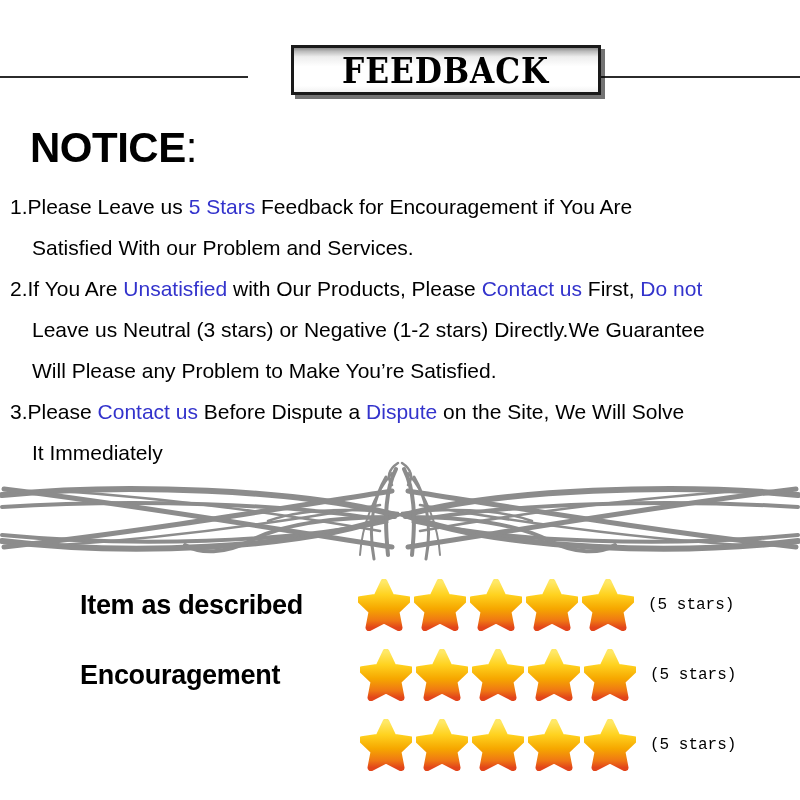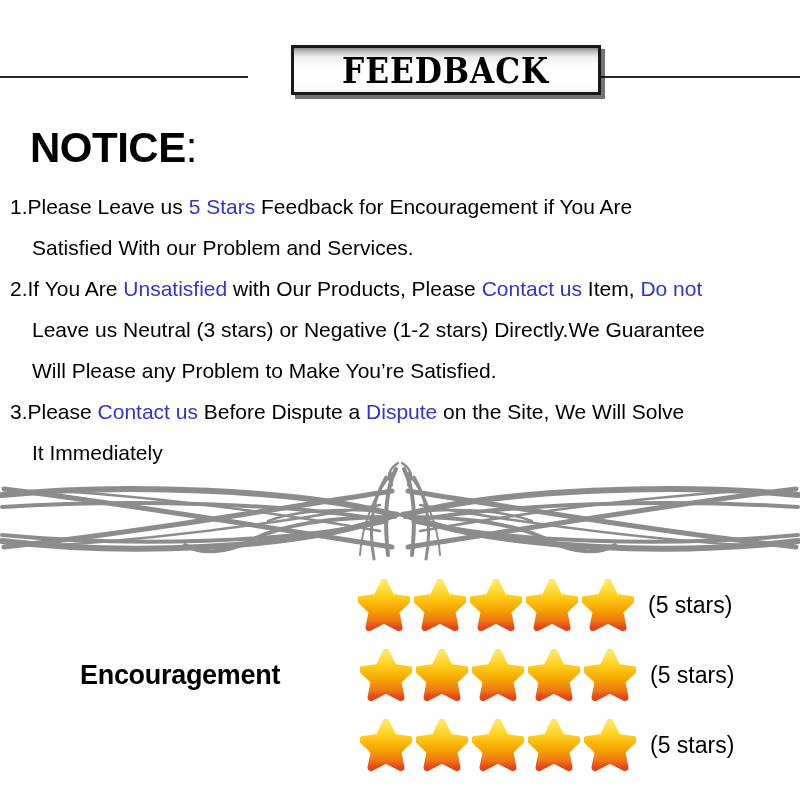--- a/index.html
+++ b/index.html
@@ -129,22 +129,23 @@
   }
   .star {
     width: 52px;
     height: 52px;
     margin-right: 4px;
     display: block;
   }
   .stars-note {
     position: absolute;
     left: 648px;
-    font-size: 23px;
-    white-space: nowrap;
+    font-size: 16px;
+    white-space: nowrap;
+    font-family: Liberation Mono, monospace;
   }
   .row-2 .stars      { left: 360px; }
   .row-2 .stars-note { left: 650px; }
   .row-3 .stars      { left: 360px; }
   .row-3 .stars-note { left: 650px; }
 </style>
 </head>
 <body>
 
 <div class="header-area">
@@ -158,21 +159,21 @@
 <div class="notice-heading">
   <span>NOTICE</span><span class="colon">:</span>
 </div>
 
 <div class="notice-body" id="notice-body">
     <div class="notice-item">
       <div class="notice-line"><span>1.</span><span>Please Leave us </span><span class="blue"> 5 Stars </span><span> Feedback for  Encouragement  if You Are</span></div>
       <div class="notice-line indent"><span>Satisfied With our Problem and Services.</span></div>
     </div>
     <div class="notice-item">
-      <div class="notice-line"><span>2.</span><span>If You Are </span><span class="blue">Unsatisfied</span><span> with Our Products, Please </span><span class="blue">Contact us</span><span> Item, </span><span class="blue">Do not</span></div>
+      <div class="notice-line"><span>2.</span><span>If You Are </span><span class="blue">Unsatisfied</span><span> with Our Products, Please </span><span class="blue">Contact us</span><span> First, </span><span class="blue">Do not</span></div>
       <div class="notice-line indent"><span>Leave us Neutral (3 stars) or Negative (1-2 stars) Directly.We Guarantee</span></div>
       <div class="notice-line indent"><span>Will Please any Problem to Make You’re  Satisfied.</span></div>
     </div>
     <div class="notice-item">
       <div class="notice-line"><span>3.</span><span>Please </span><span class="blue">Contact us</span><span> Before Dispute a </span><span class="blue">Dispute</span><span> on the Site, We Will Solve</span></div>
       <div class="notice-line indent"><span>It Immediately</span></div>
     </div>
   </div>
 
 <div class="ornament">
@@ -200,20 +201,21 @@
 
       <g transform="translate(800,0) scale(-1,1)">
         <use href="#orn" stroke="#8c8c8c"></use>
       </g>
     </g>
   </svg>
 </div>
 
 <div class="ratings" id="ratings">
     <div class="rating-row row-1">
+      <div class="rating-label">Item as described</div>
       <div class="stars">
         <svg class="star" viewBox="0 0 52 52">
           <path d="M26,3 L33.2,18.3 L50,20.6 L37.8,32.2 L41,48.6 L26,40.8 L11,48.6 L14.2,32.2 L2,20.6 L18.8,18.3 Z" fill="url(#starGrad)" stroke="url(#starGrad)" stroke-linejoin="round" stroke-width="7"></path>
         </svg>
         <svg class="star" viewBox="0 0 52 52">
           <path d="M26,3 L33.2,18.3 L50,20.6 L37.8,32.2 L41,48.6 L26,40.8 L11,48.6 L14.2,32.2 L2,20.6 L18.8,18.3 Z" fill="url(#starGrad)" stroke="url(#starGrad)" stroke-linejoin="round" stroke-width="7"></path>
         </svg>
         <svg class="star" viewBox="0 0 52 52">
           <path d="M26,3 L33.2,18.3 L50,20.6 L37.8,32.2 L41,48.6 L26,40.8 L11,48.6 L14.2,32.2 L2,20.6 L18.8,18.3 Z" fill="url(#starGrad)" stroke="url(#starGrad)" stroke-linejoin="round" stroke-width="7"></path>
         </svg>

